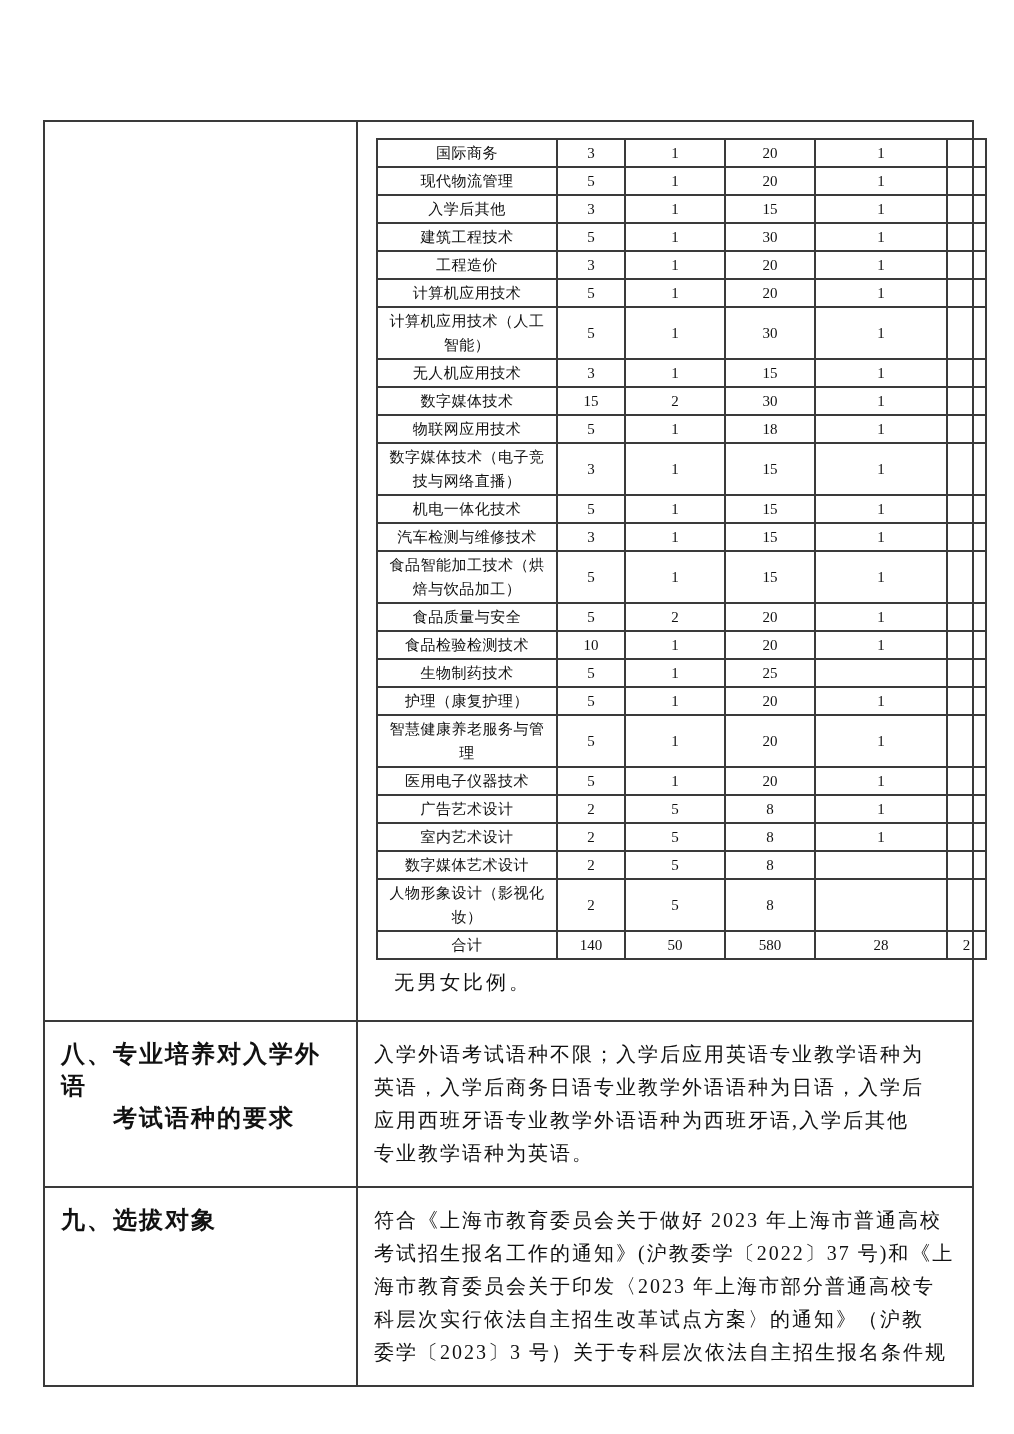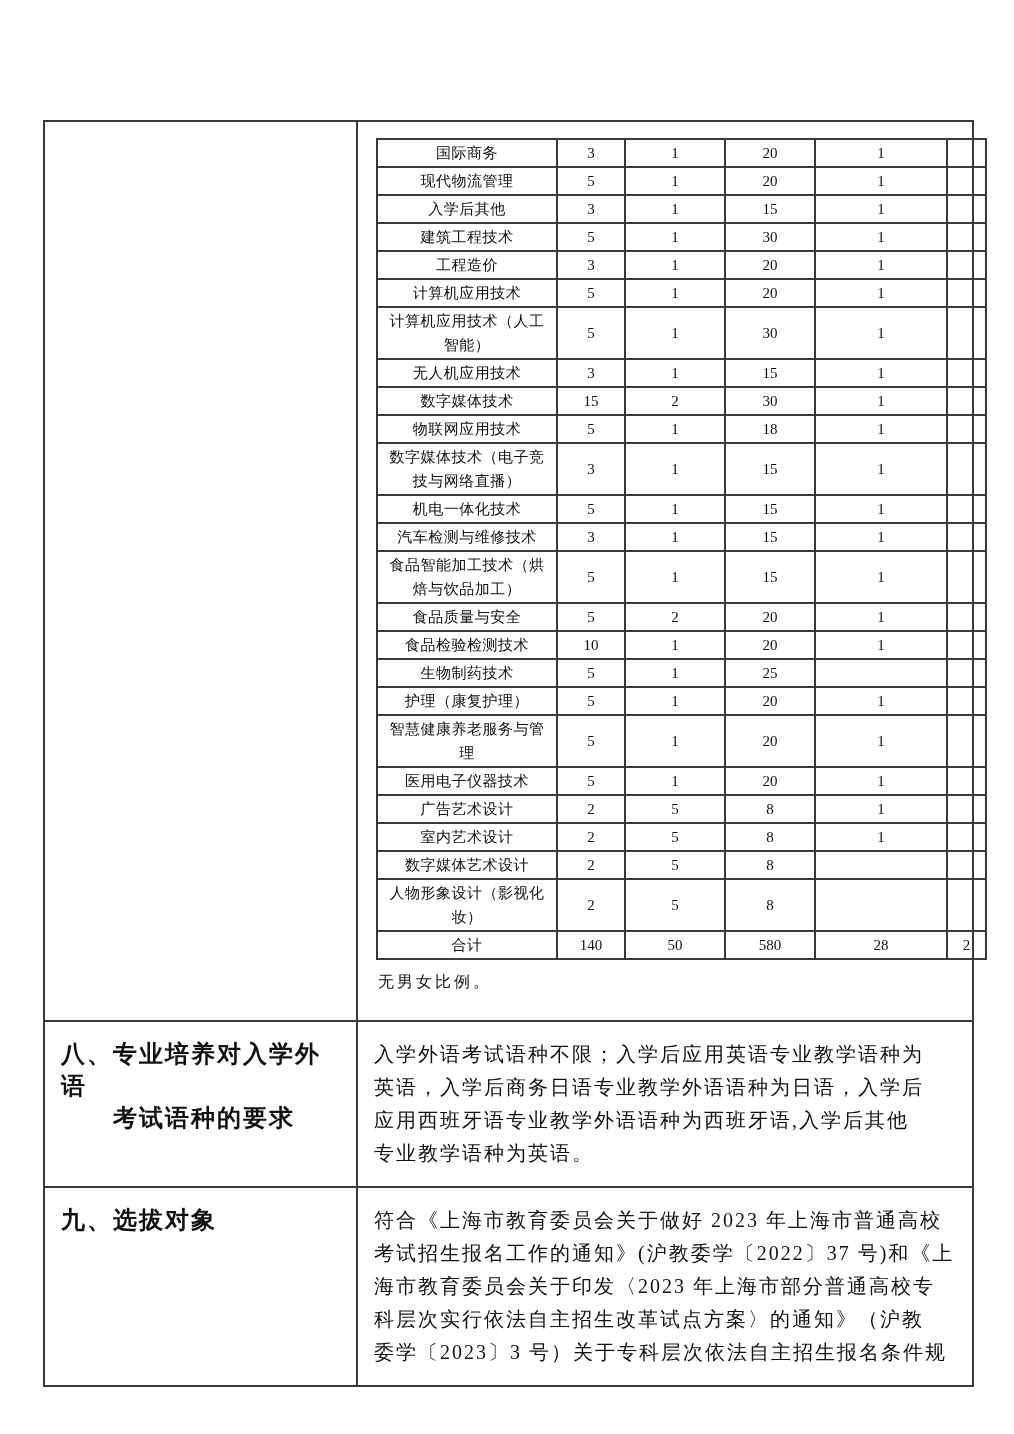--- a/index.html
+++ b/index.html
@@ -61,22 +61,22 @@
     padding: 1px 2px;
   }
   table.plan td.name {
     padding: 1px 6px;
     letter-spacing: 0.5px;
   }
   table.plan tr { height: 28px; }
   table.plan tr.total { height: 22px; }
 
   .note {
-    margin: 8px 0 8px 4px;
-    font-size: 16px;
+    margin: 8px 0 8px 20px;
+    font-size: 20px;
     letter-spacing: 3px;
     line-height: 28px;
   }
 </style>
 </head>
 <body>
 
 <div class="page">
   <table class="outer">
     <colgroup>

